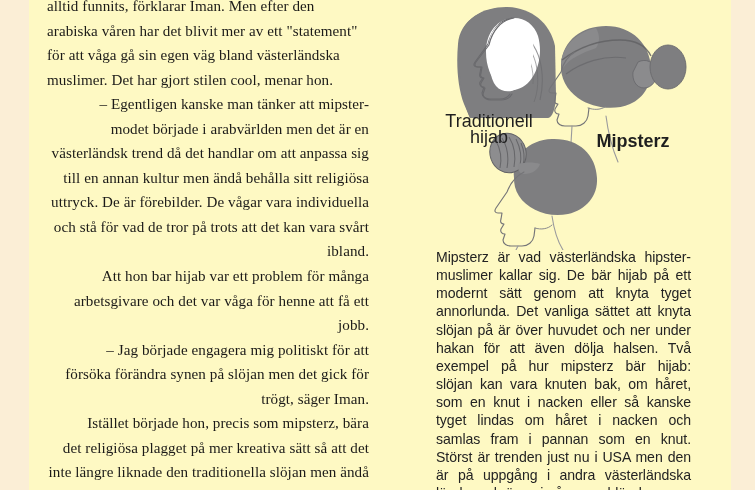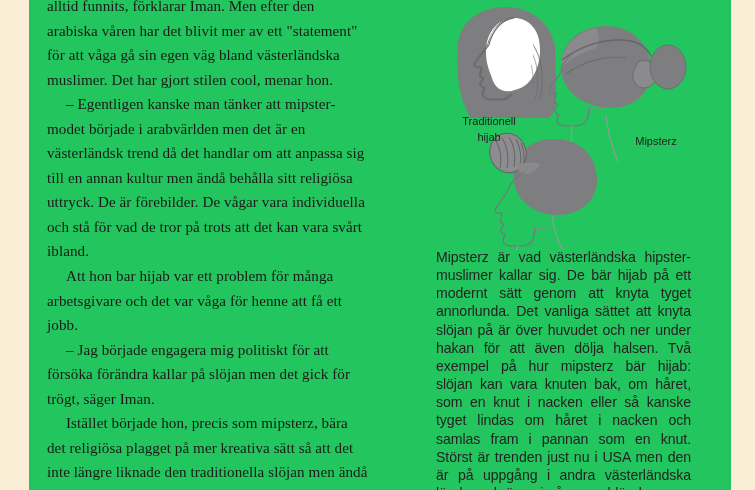--- a/index.html
+++ b/index.html
@@ -12,21 +12,21 @@
     background: #ffffff;
     font-family: "Liberation Serif", serif;
     overflow: hidden;
     position: relative;
   }
   #page {
     position: absolute;
     inset: 0;
     width: 755px;
     height: 490px;
-    background: #22c55e;
+    background: #fef9c3;
   }
   .margin-strip {
     position: absolute;
     top: 0;
     height: 490px;
     background: #fbeed6;
   }
   .margin-left  { left: 0;   width: 29px; }
   .margin-right { left: 731px; width: 24px; }
 
@@ -42,20 +42,21 @@
     color: #1b1a18;
     text-align: left;
     letter-spacing: .005em;
   }
   .left-col p {
     margin: 0;
     text-indent: 0;
   }
   .left-col p.indent {
     text-indent: 19px;
+    text-align: right;
   }
 
   
   .right-col {
     position: absolute;
     left: 436px;
     top: 248px;
     width: 255px;
   }
   .right-col p {
@@ -75,42 +76,42 @@
     left: 400px;
     top: 0px;
     width: 320px;
     height: 250px;
   }
   .illustration svg { display: block; }
 
   .fig-label {
     position: absolute;
     font-family: "Liberation Sans", sans-serif;
-    font-size: 11px;
+    font-size: 18px;
     line-height: 16px;
     color: #1f1f1f;
     text-align: center;
     white-space: pre-line;
   }
   .label-traditional { left: 443px; top: 113px; width: 92px; }
-  .label-mipsterz    { left: 613px; top: 133px; width: 86px; }
+  .label-mipsterz    { left: 590px; top: 133px; width: 86px; font-weight: bold; }
 </style>
 </head>
 <body>
 
 <div id="page">
 
   <div class="margin-strip margin-left"></div>
   <div class="margin-strip margin-right"></div>
 
   <div class="left-col">
     <p>alltid funnits, förklarar Iman. Men efter den arabiska våren har det blivit mer av ett "statement" för att våga gå sin egen väg bland västerländska muslimer. Det har gjort stilen cool, menar hon.</p>
     <p class="indent">– Egentligen kanske man tänker att mipster-modet började i arabvärlden men det är en västerländsk trend då det handlar om att anpassa sig till en annan kultur men ändå behålla sitt religiösa uttryck. De är förebilder. De vågar vara individuella och stå för vad de tror på trots att det kan vara svårt ibland.</p>
     <p class="indent">Att hon bar hijab var ett problem för många arbetsgivare och det var våga för henne att få ett jobb.</p>
-    <p class="indent">– Jag började engagera mig politiskt för att försöka förändra kallar på slöjan men det gick för trögt, säger Iman.</p>
+    <p class="indent">– Jag började engagera mig politiskt för att försöka förändra synen på slöjan men det gick för trögt, säger Iman.</p>
     <p class="indent">Istället började hon, precis som mipsterz, bära det religiösa plagget på mer kreativa sätt så att det inte längre liknade den traditionella slöjan men ändå fyllde samma funktion: att täcka håret.</p>
   </div>
 
   <div class="illustration">
     <svg width="320" height="250" viewBox="0 0 320 250" xmlns="http://www.w3.org/2000/svg">
 
       <g>
 
         <path d="M58 44
                  C 60 20, 82 8, 104 8

